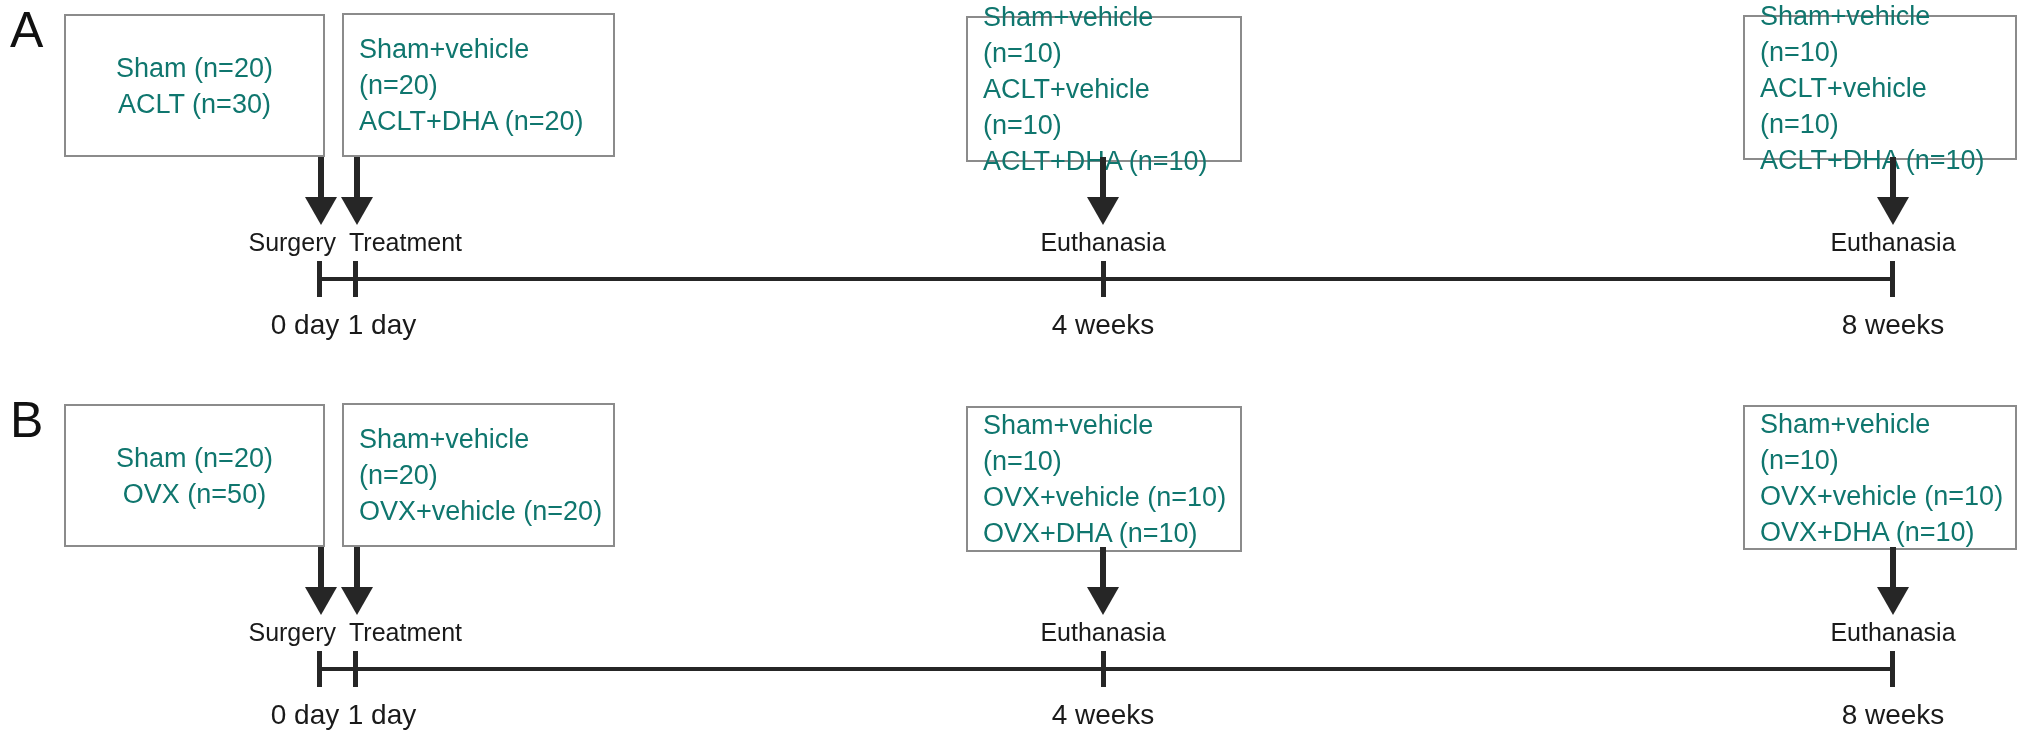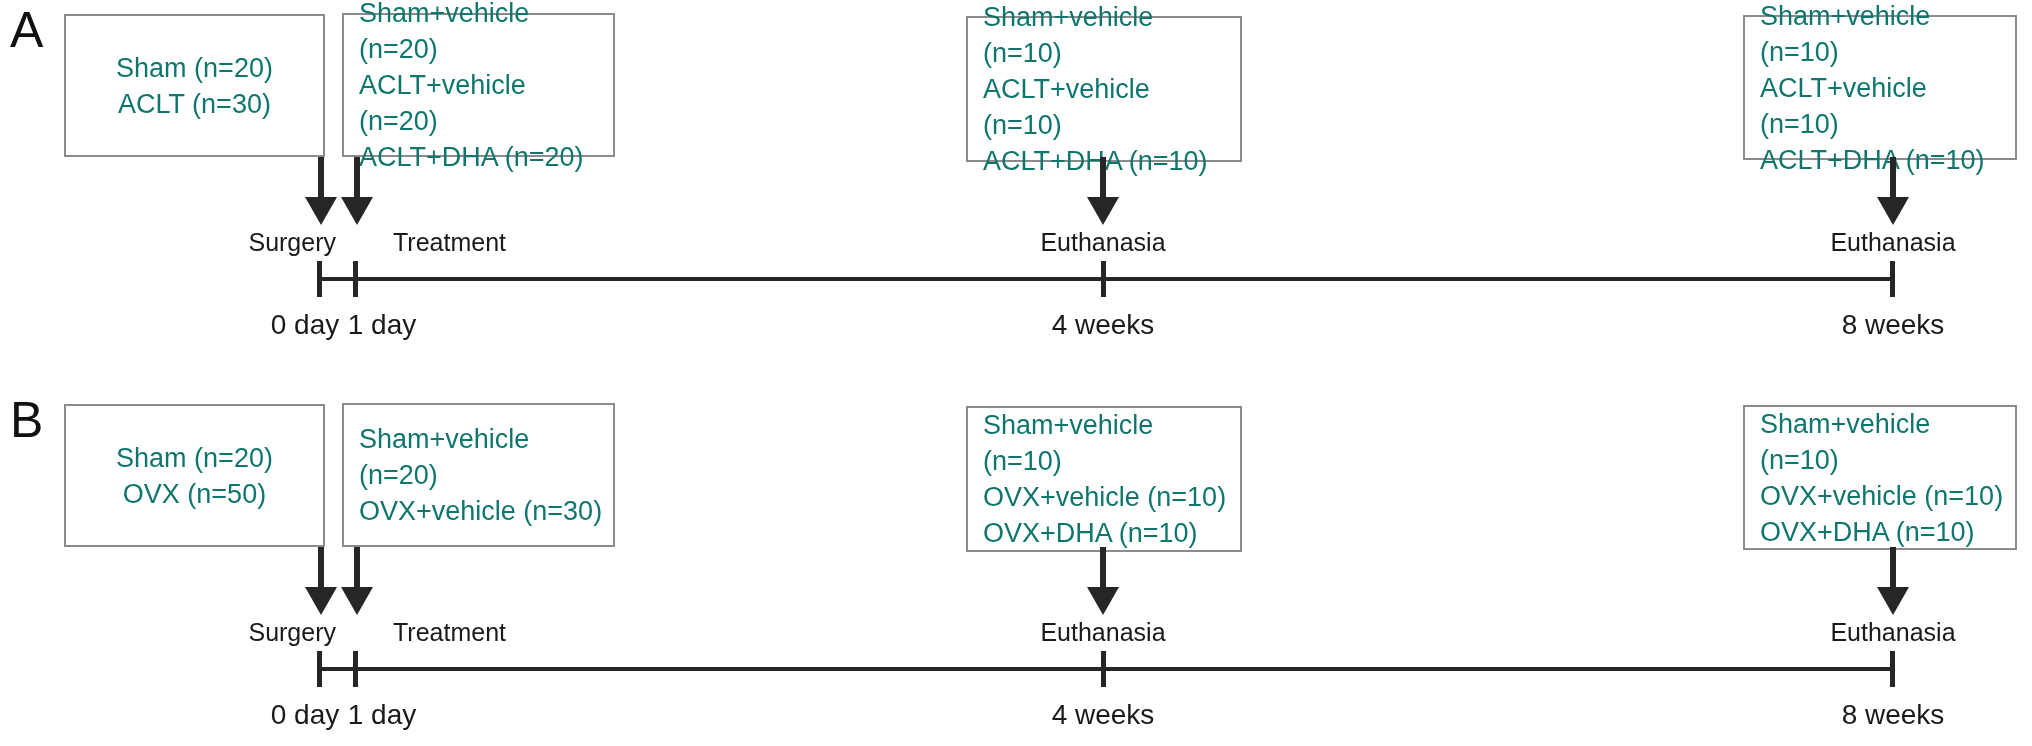--- a/index.html
+++ b/index.html
@@ -41,21 +41,21 @@
   .arrow .head  { position:absolute; left:0; top:40px; width:0; height:0;
                   border-left:16px solid transparent; border-right:16px solid transparent;
                   border-top:28px solid #262626; }
   .a-surgery   { left:305px; }
   .a-treatment { left:341px; }
   .a-eu4       { left:1087px; }
   .a-eu8       { left:1877px; }
 
   .event-label { position:absolute; top:227px; font-size:25px; line-height:30px; white-space:nowrap; }
   .ev-surgery   { left:196px; width:140px; text-align:right; }
-  .ev-treatment { left:349px; width:220px; text-align:left;margin-left:44px; }
+  .ev-treatment { left:349px; width:220px; text-align:left; }
   .ev-eu4       { left:1003px; width:200px; text-align:center; }
   .ev-eu8       { left:1793px; width:200px; text-align:center; }
 
   .timeline { position:absolute; left:320px; top:277px; width:1575px; height:4px; background:#262626; }
   .tick { position:absolute; top:261px; width:5px; height:36px; background:#262626; }
   .tick-0 { left:317px; }
   .tick-1 { left:353px; }
   .tick-4 { left:1101px; }
   .tick-8 { left:1890px; }
 
@@ -71,21 +71,20 @@
 <div class="panel" id="panel-a">
   <div class="panel-label">A</div>
 
   <div class="gbox box-1 box-centered">
     <div>Sham (n=20)</div>
     <div>ACLT (n=30)</div>
   </div>
 
   <div class="gbox box-2 box-left">
     <div>Sham+vehicle (n=20)</div>
-    <div>ACLT+vehicle (n=20)</div>
     <div>ACLT+DHA (n=20)</div>
   </div>
 
   <div class="gbox box-3 box-left">
     <div>Sham+vehicle (n=10)</div>
     <div>ACLT+vehicle (n=10)</div>
     <div>ACLT+DHA (n=10)</div>
   </div>
 
   <div class="gbox box-4 box-left">
@@ -131,21 +130,21 @@
 <div class="panel" id="panel-b">
   <div class="panel-label">B</div>
 
   <div class="gbox box-1 box-centered">
     <div>Sham (n=20)</div>
     <div>OVX (n=50)</div>
   </div>
 
   <div class="gbox box-2 box-left">
     <div>Sham+vehicle (n=20)</div>
-    <div>OVX+vehicle (n=30)</div>
+    <div>OVX+vehicle (n=20)</div>
   </div>
 
   <div class="gbox box-3 box-left">
     <div>Sham+vehicle (n=10)</div>
     <div>OVX+vehicle (n=10)</div>
     <div>OVX+DHA (n=10)</div>
   </div>
 
   <div class="gbox box-4 box-left">
     <div>Sham+vehicle (n=10)</div>

